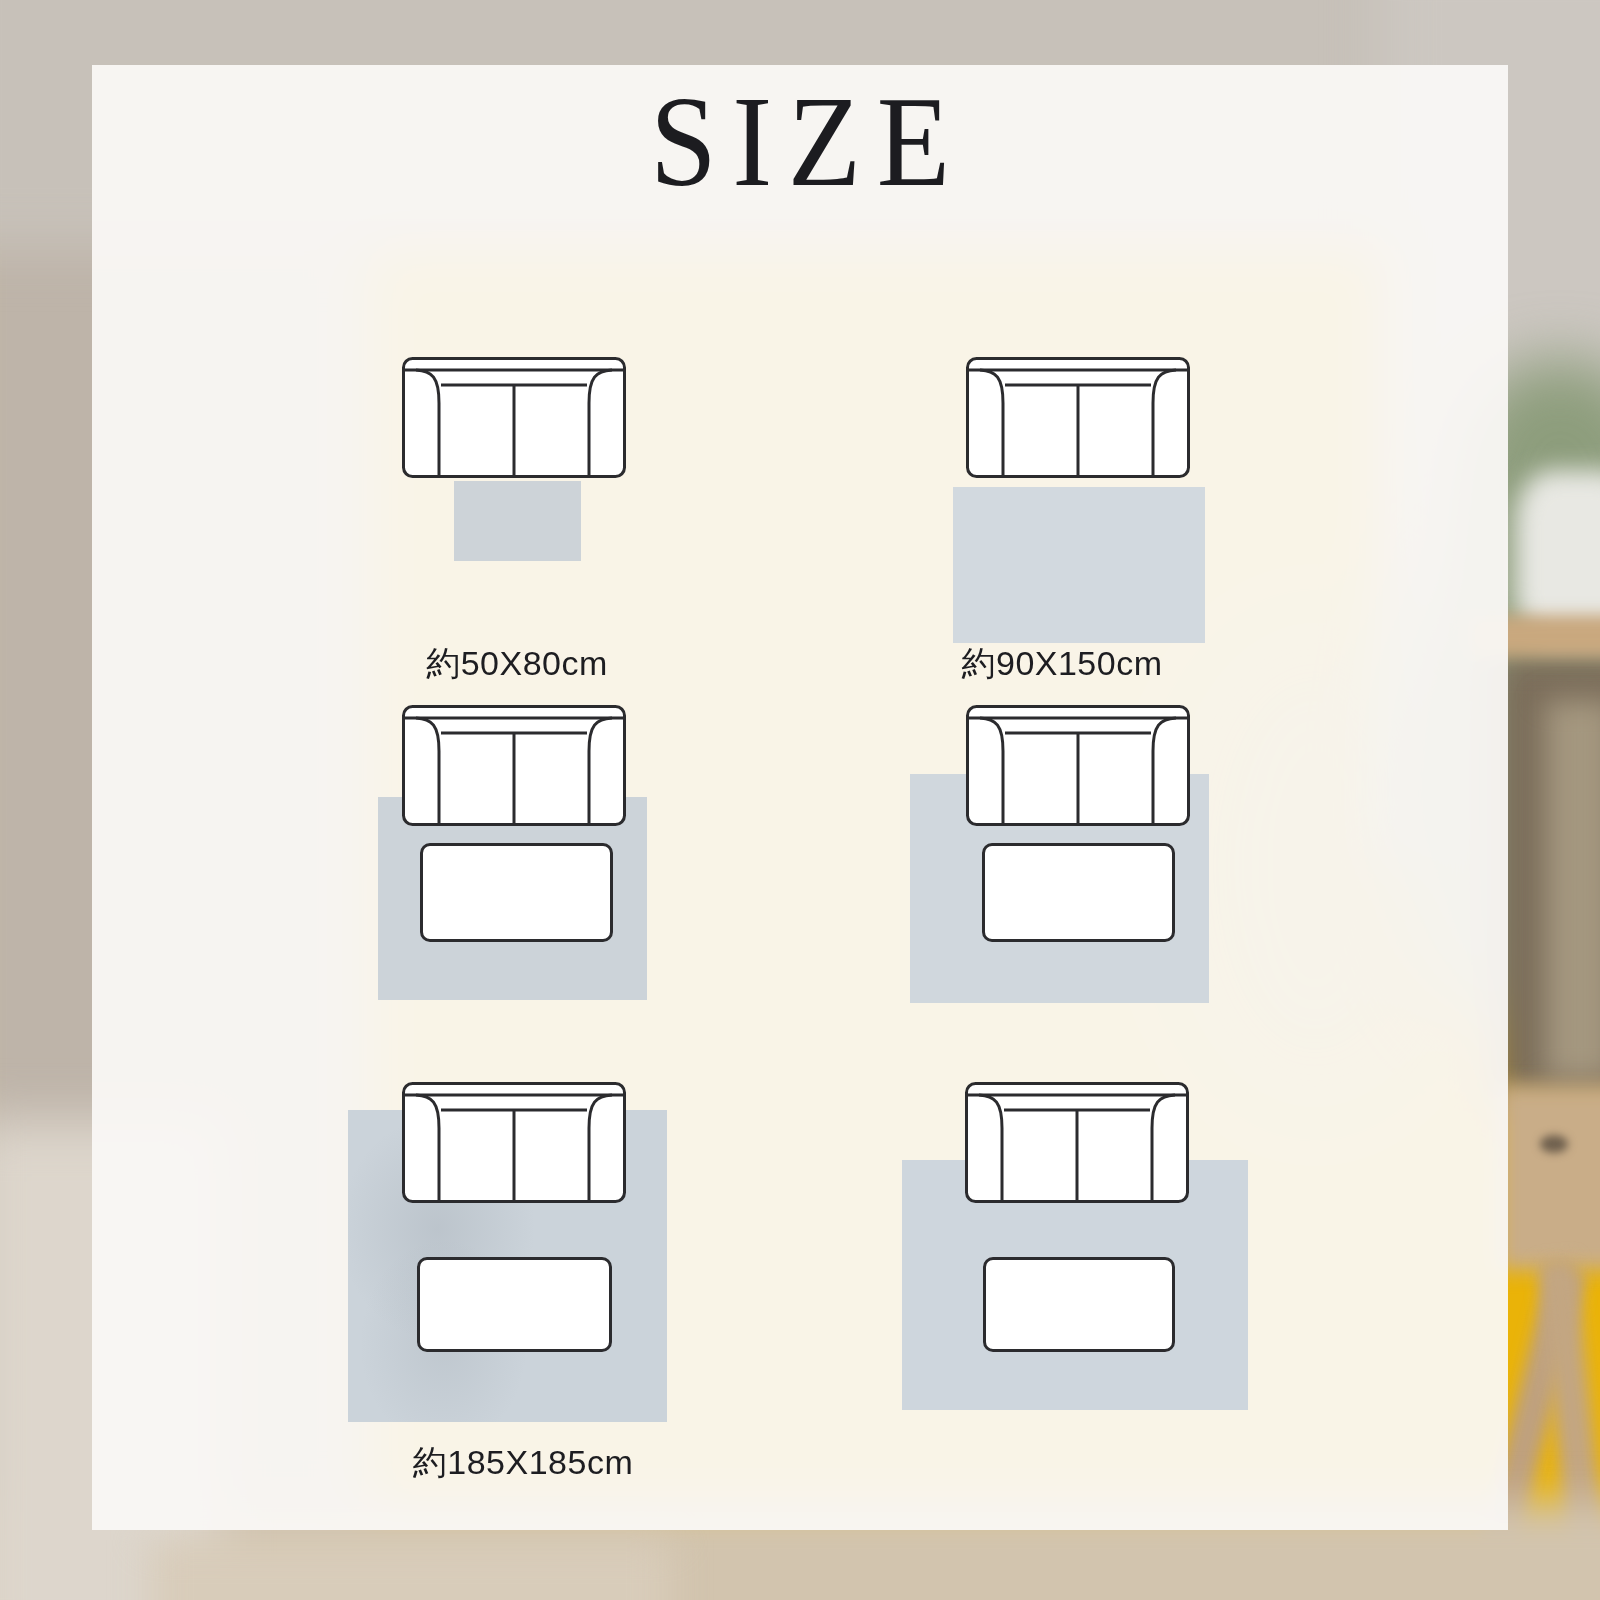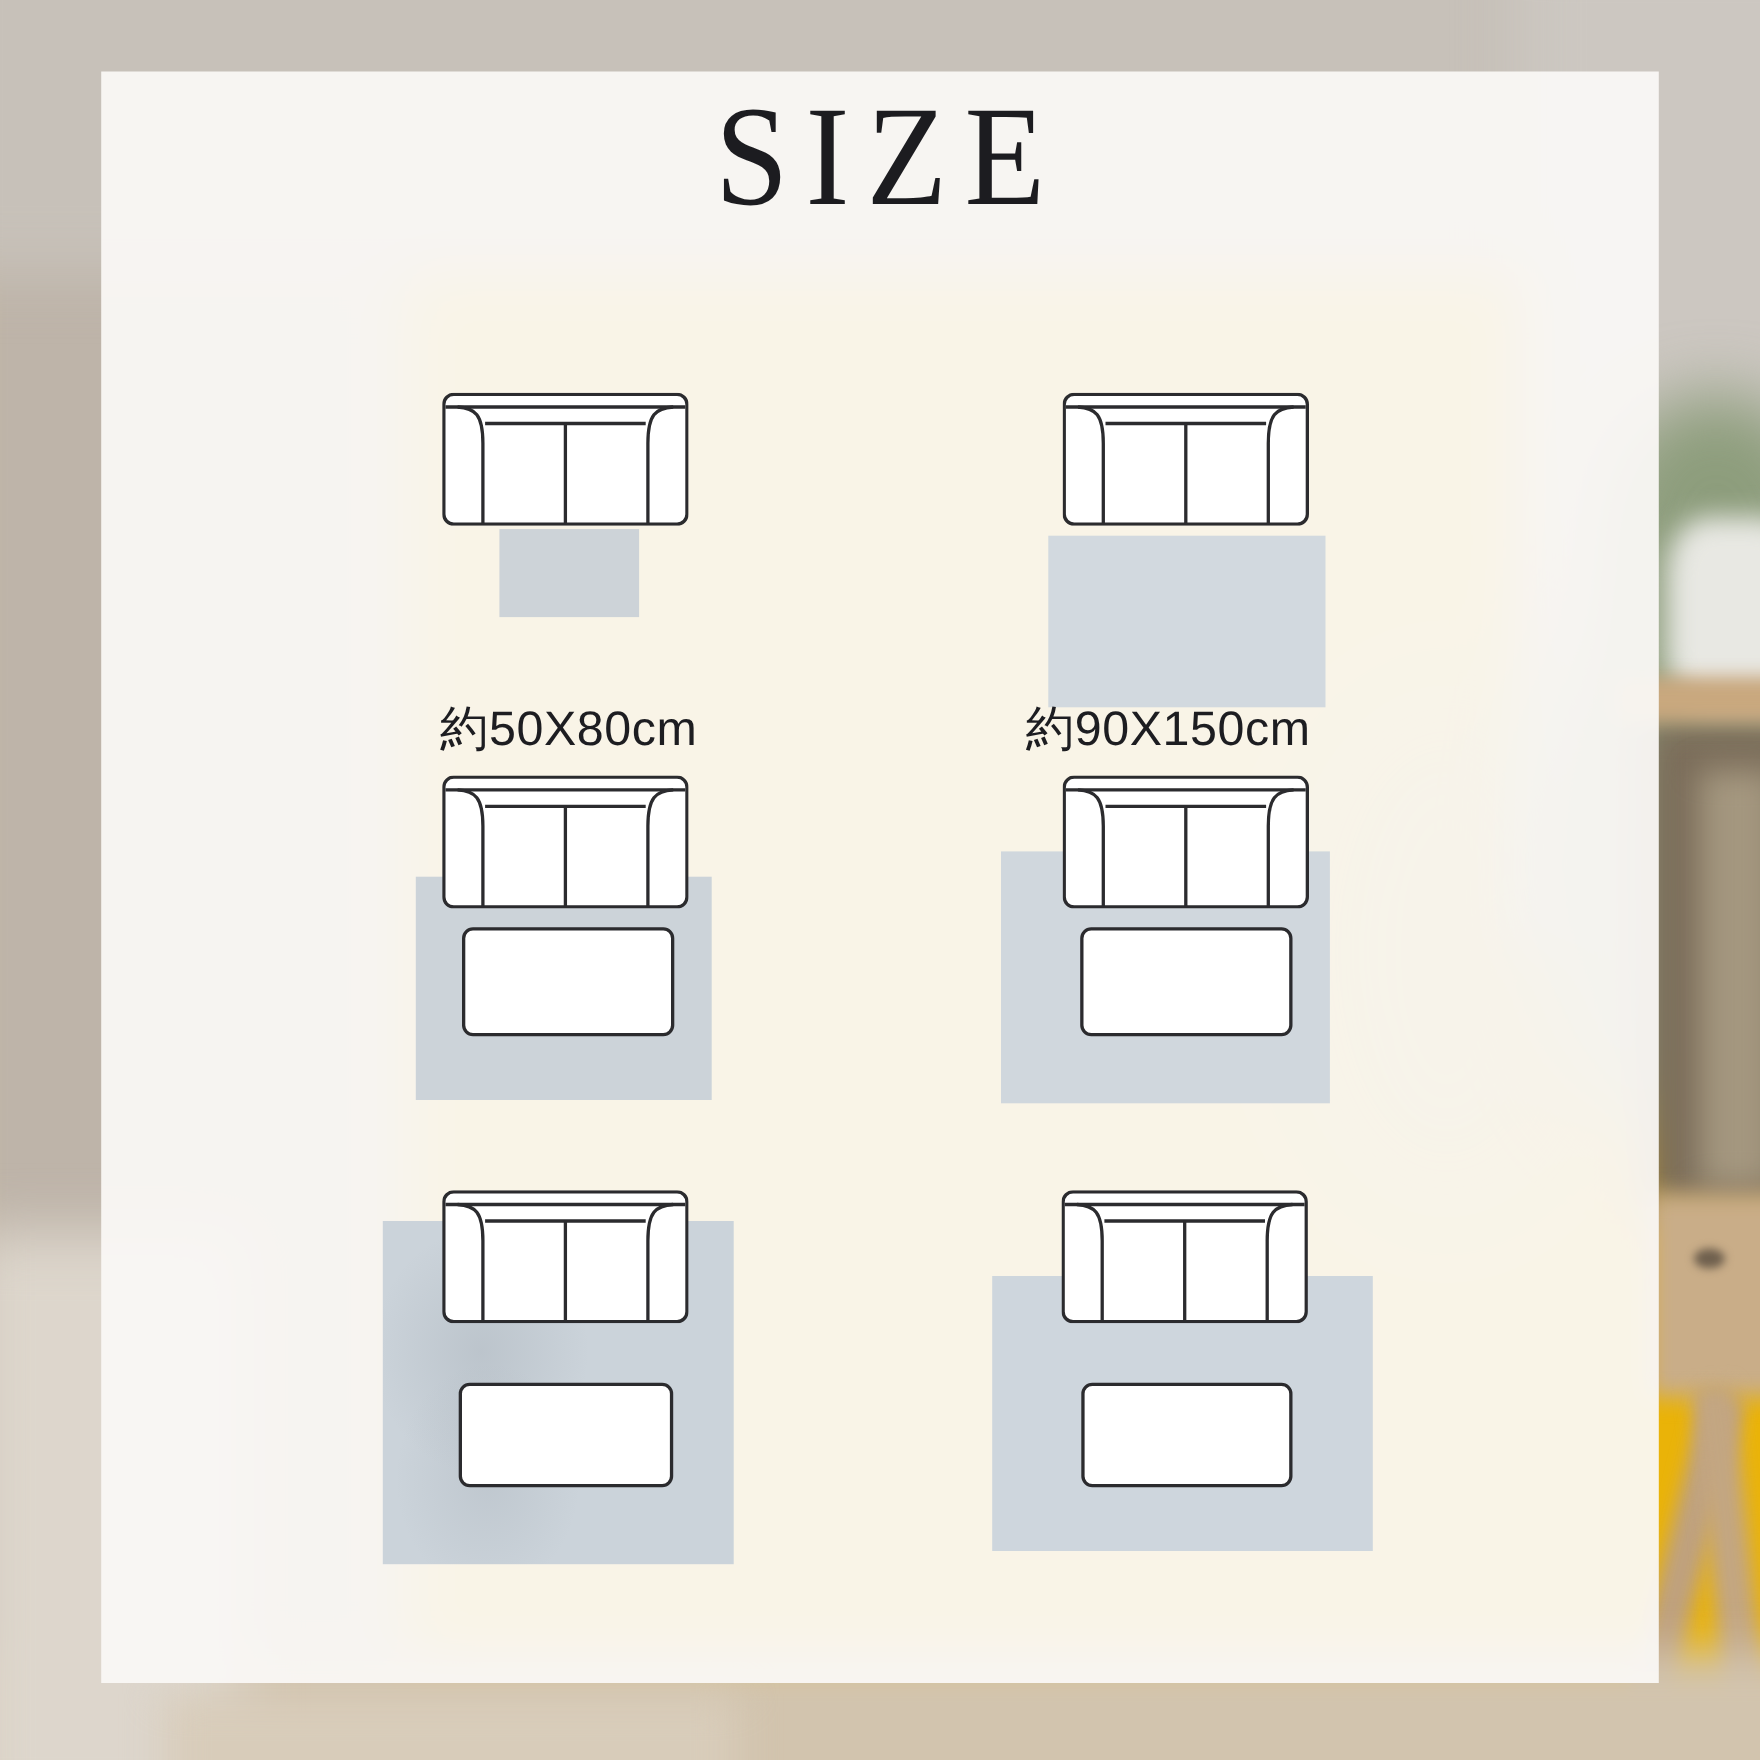--- a/index.html
+++ b/index.html
@@ -56,21 +56,21 @@
          background-image:radial-gradient(140px 160px at 28% 38%,rgba(120,130,140,0.18),rgba(120,130,140,0) 70%),
                           radial-gradient(120px 150px at 30% 75%,rgba(120,130,140,0.14),rgba(120,130,140,0) 70%);}
   .rug-f{background:#ced6dd;}
   .sofa{position:absolute;width:224px;height:121px;}
   .ctable{
     position:absolute;background:#ffffff;border:3px solid #2b2b2e;
     border-radius:10px;box-sizing:border-box;
   }
   .size-label{
     position:absolute;width:300px;text-align:center;
-    font-size:44px;line-height:44px;color:#1d1d21;font-weight:500;letter-spacing:0.5px;
+    font-size:34px;line-height:44px;color:#1d1d21;font-weight:500;letter-spacing:0.5px;
   }
 </style>
 </head>
 <body>
 
 <div class="stage">
 
   <div>
     <div class="blob b-wall-left"></div>
     <div class="blob b-wall-top"></div>
@@ -128,20 +128,21 @@
   <svg class="sofa" style="left:966px;top:705px">
     <use href="#sofa-sym" xlink:href="#sofa-sym"></use>
     </svg>
   <div class="ctable" style="left:982px;top:843px;width:193px;height:99px"></div>
 
   <div class="rug rug-e" style="left:348px;top:1110px;width:319px;height:312px"></div>
   <svg class="sofa" style="left:402px;top:1082px">
     <use href="#sofa-sym" xlink:href="#sofa-sym"></use>
     </svg>
   <div class="ctable" style="left:417px;top:1257px;width:195px;height:95px"></div>
+  <div class="size-label" style="left:373px;top:1440px">約185X185cm</div>
 
   <div class="rug rug-f" style="left:902px;top:1160px;width:346px;height:250px"></div>
   <svg class="sofa" style="left:965px;top:1082px">
     <use href="#sofa-sym" xlink:href="#sofa-sym"></use>
     </svg>
   <div class="ctable" style="left:983px;top:1257px;width:192px;height:95px"></div>
 
 </div>
 
 </body></html>

